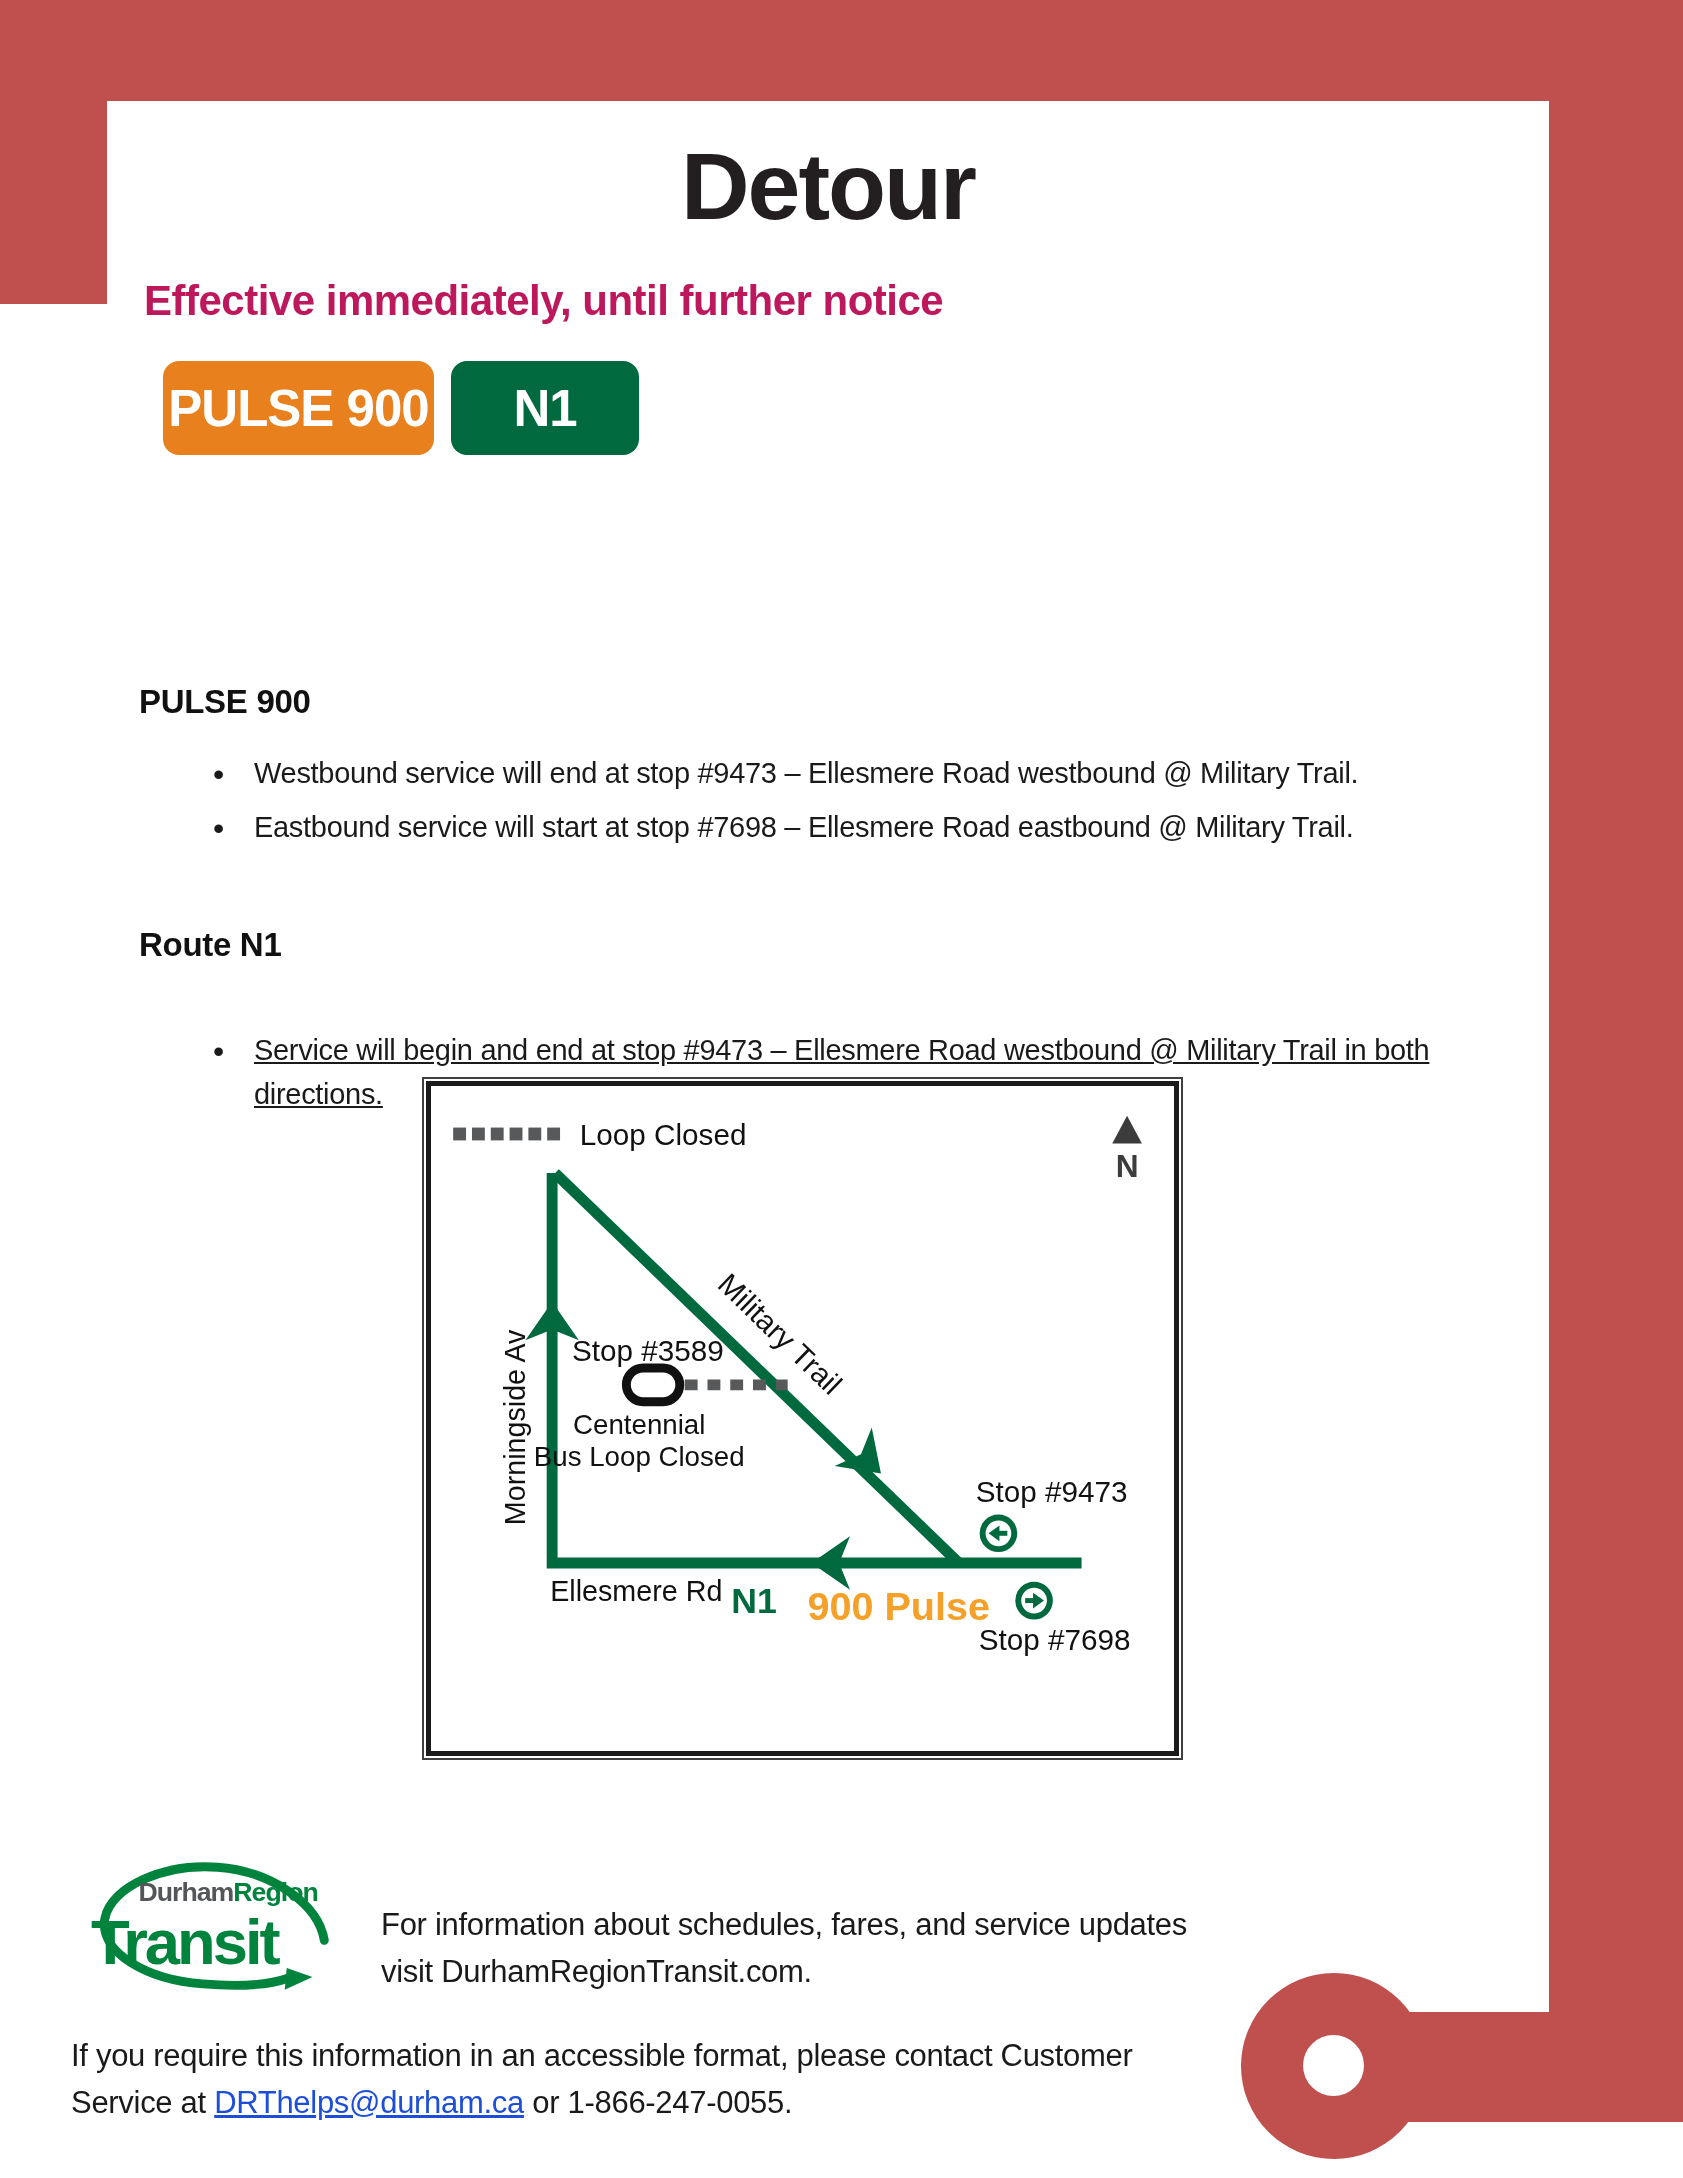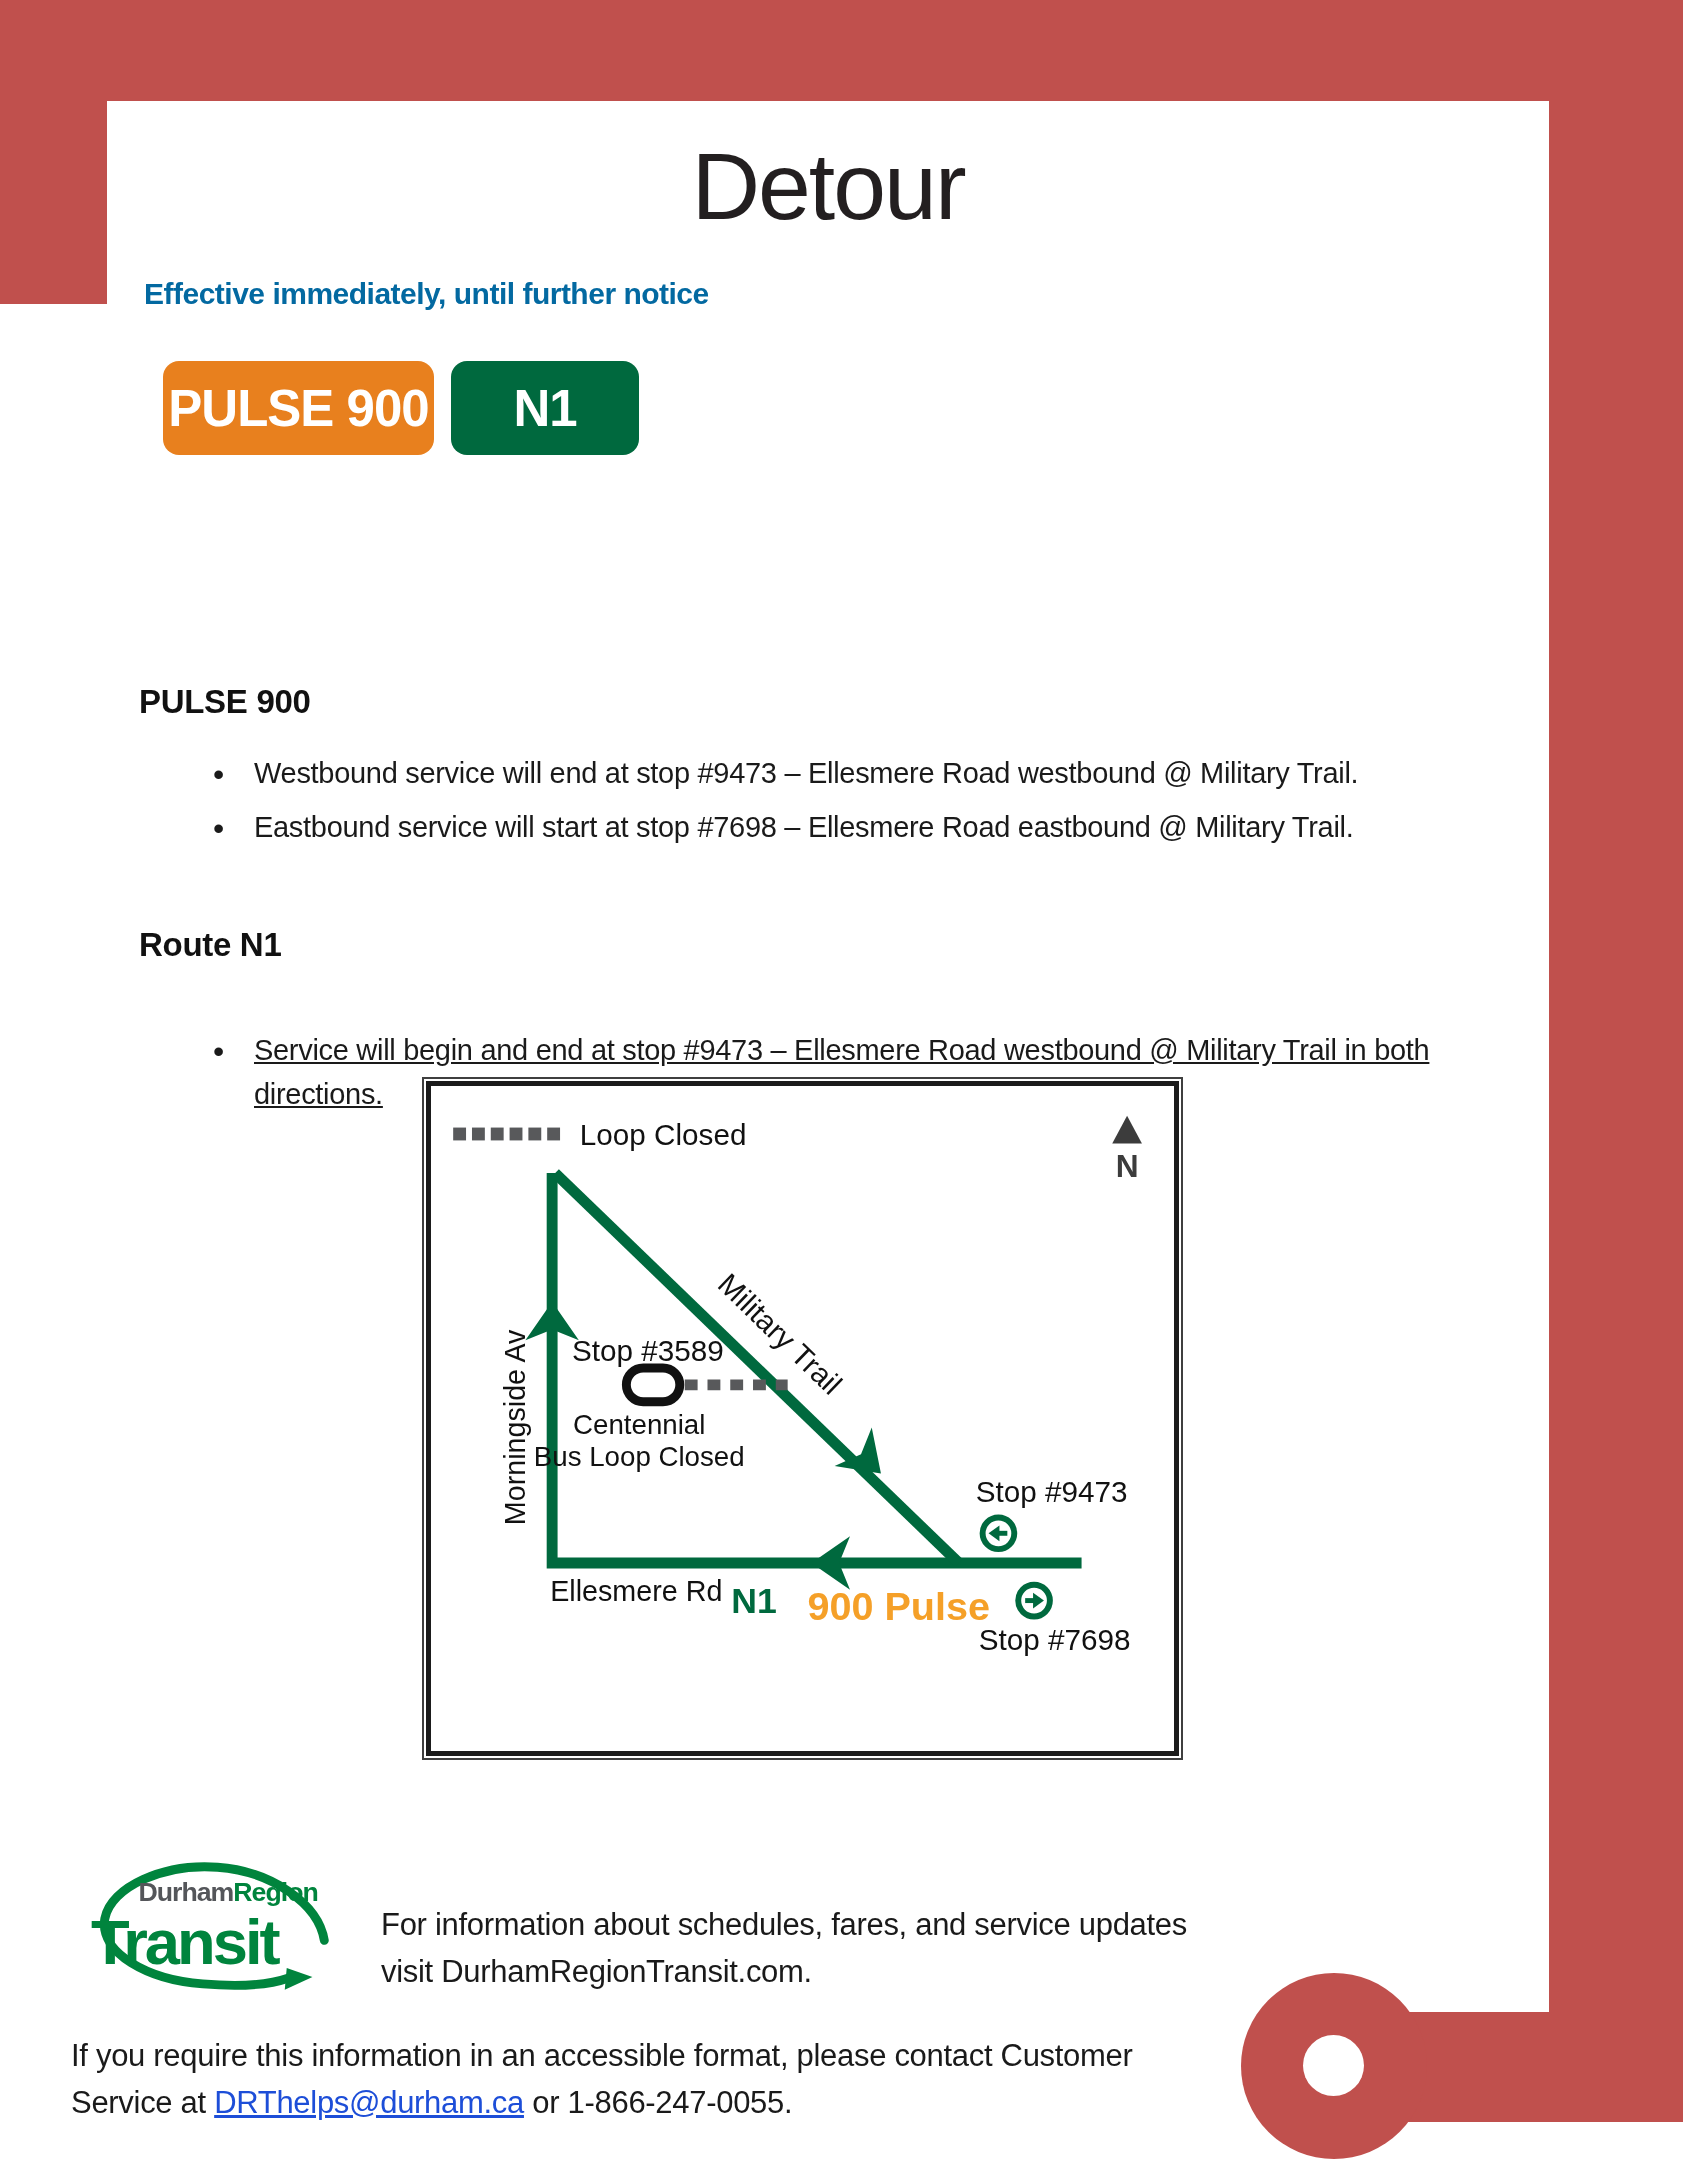--- a/index.html
+++ b/index.html
@@ -10,24 +10,24 @@
   
   .frame-top{position:absolute;left:0;top:0;width:1683px;height:101px;background:#C0504D;}
   .frame-left{position:absolute;left:0;top:0;width:107px;height:304px;background:#C0504D;}
   .frame-right{position:absolute;left:1549px;top:0;width:134px;height:2122px;background:#C0504D;}
   .key-bar{position:absolute;left:1334px;top:2012px;width:349px;height:110px;background:#C0504D;}
   .key-circle{position:absolute;left:1241px;top:1973px;width:186px;height:186px;border-radius:50%;background:#C0504D;}
   .key-hole{position:absolute;left:1303px;top:2035px;width:61px;height:61px;border-radius:50%;background:#ffffff;}
   
   .title{
     position:absolute;left:107px;top:139px;width:1442px;text-align:center;
-    font-size:95px;font-weight:normal;color:#231f20;letter-spacing:-2px;line-height:1;
+    font-size:95px;font-weight:bold;color:#231f20;letter-spacing:-2px;line-height:1;
   }
   .subtitle{
-    position:absolute;left:144px;top:277px;font-size:30px;font-weight:bold;color:#0369a1;
+    position:absolute;left:144px;top:277px;font-size:42px;font-weight:bold;color:#be185d;
     letter-spacing:-0.5px;
   }
   
   .badges{position:absolute;left:163px;top:361px;display:flex;gap:17px;}
   .badge{
     height:94px;border-radius:16px;display:flex;align-items:center;justify-content:center;
     color:#fff;font-weight:bold;font-size:51px;letter-spacing:-1px;
   }
   .badge-pulse{width:271px;background:#E8801E;}
   .badge-n1{width:188px;background:#00693E;}

